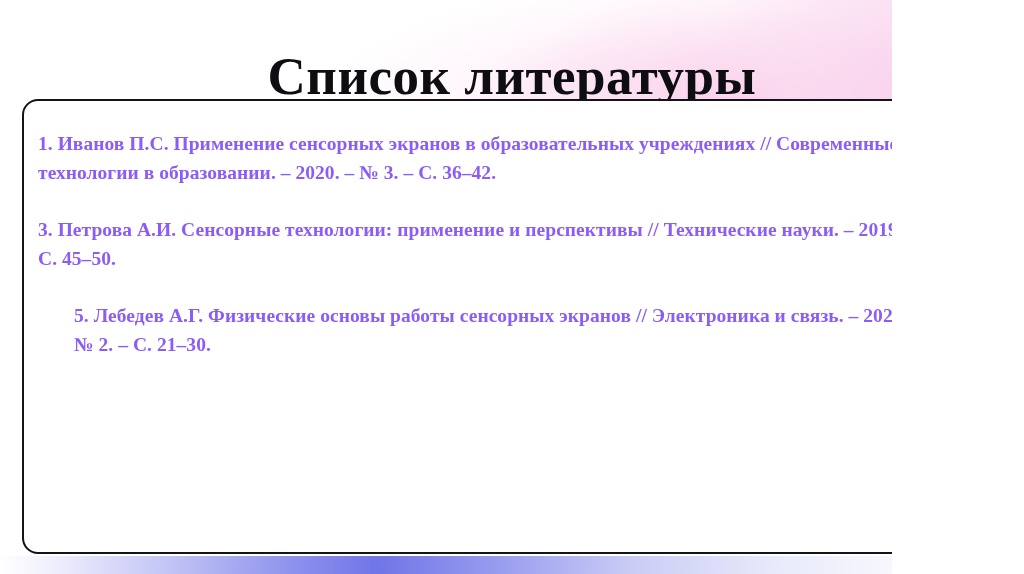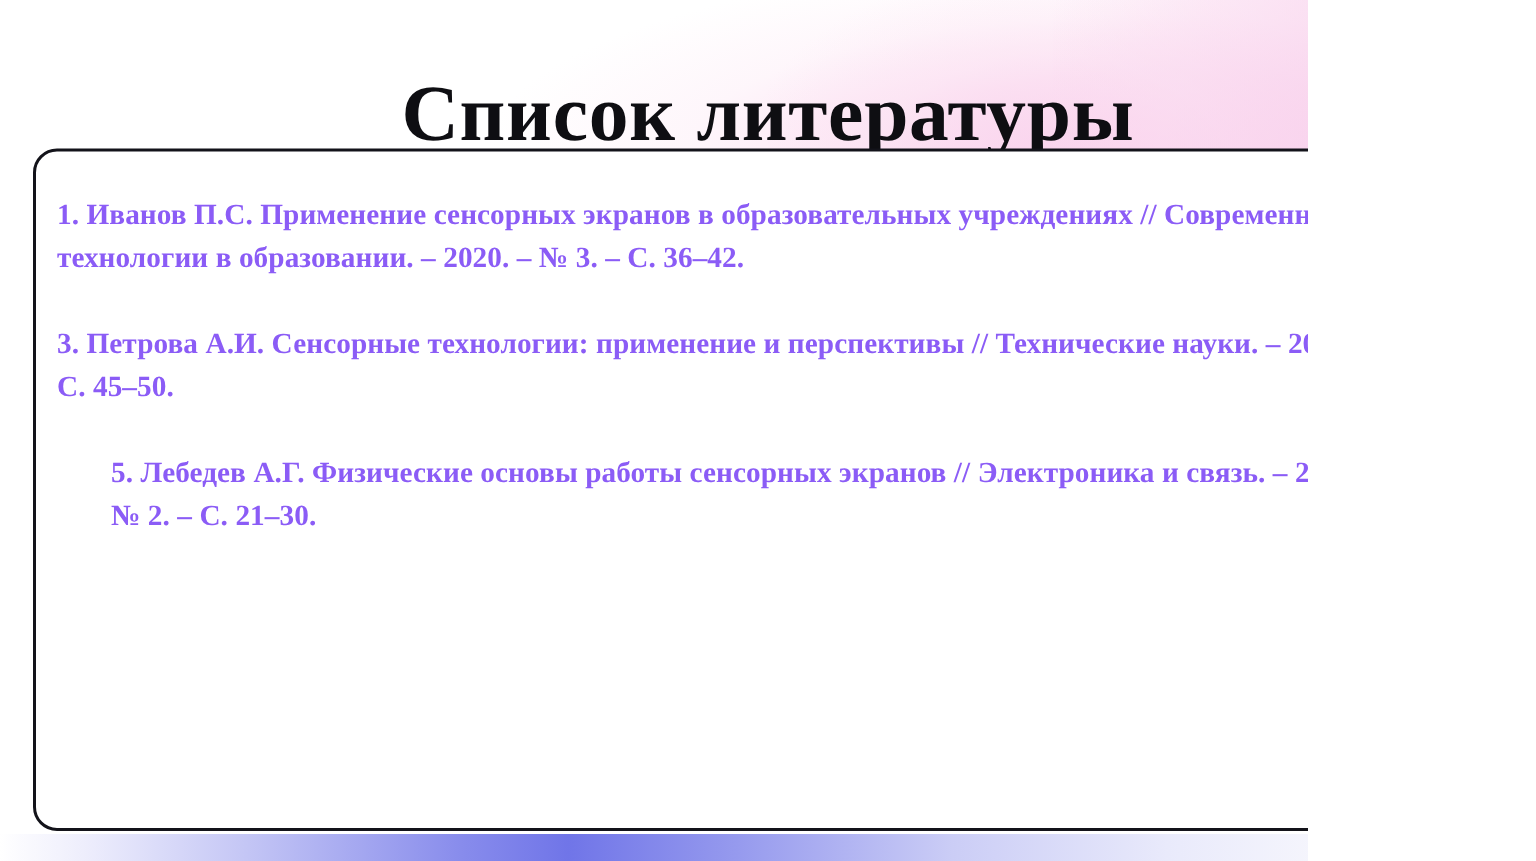--- a/index.html
+++ b/index.html
@@ -14,20 +14,21 @@
     background: #ffffff;
     font-family: "Liberation Serif", "DejaVu Serif", serif;
   }
 
   .slide {
     position: relative;
     width: 872px;
     height: 574px;
     background: #ffffff;
     overflow: hidden;
+    padding-left: 20px;
   }
 
   
   .bg-pink-wash {
     position: absolute;
     left: 300px;
     top: -40px;
     width: 760px;
     height: 200px;
     background: radial-gradient(ellipse 520px 150px at 62% 70%,

